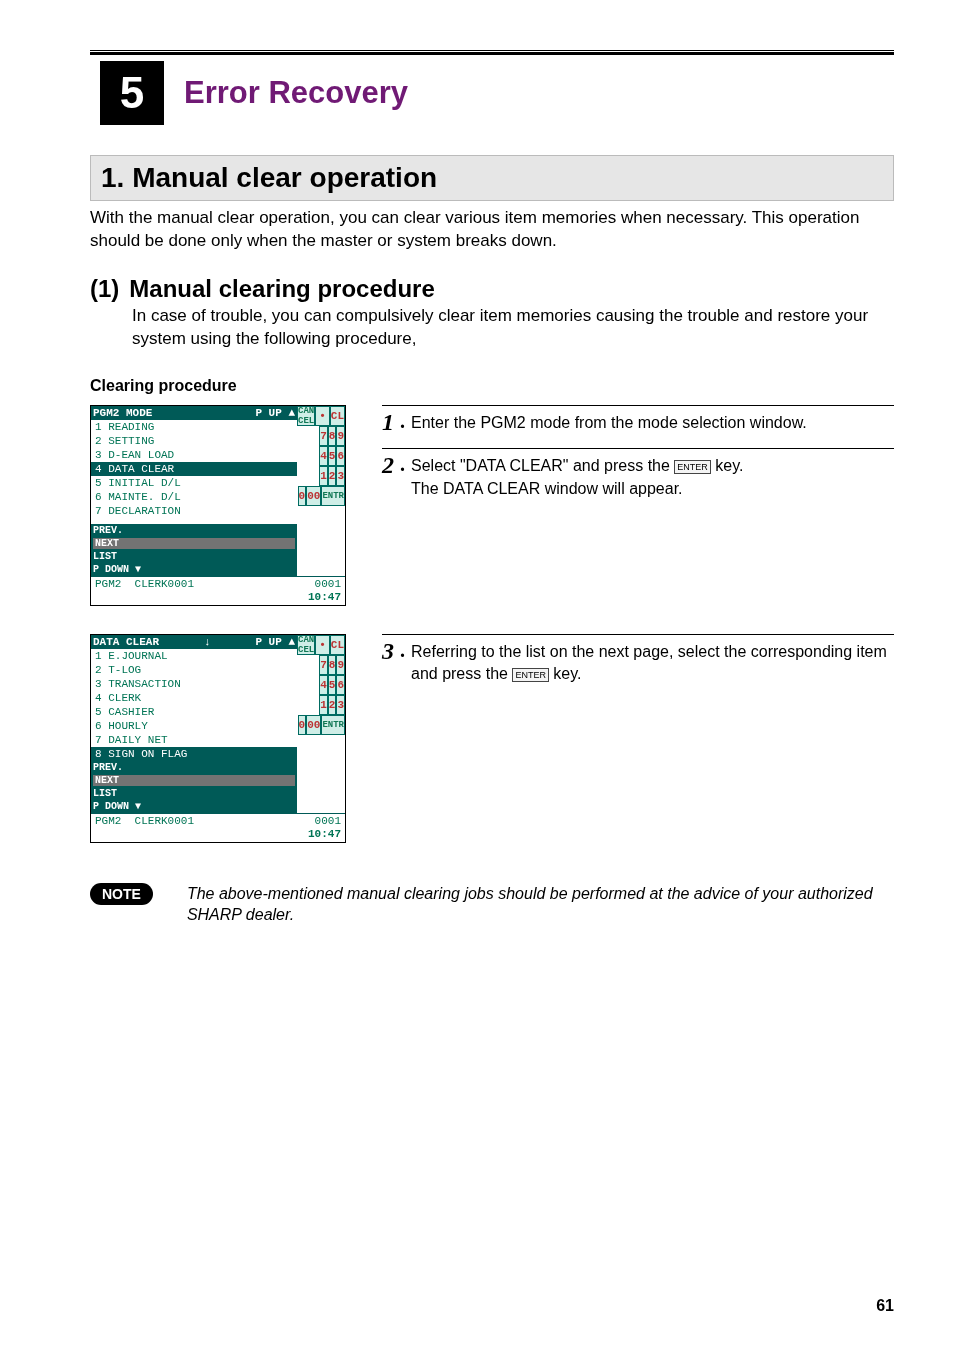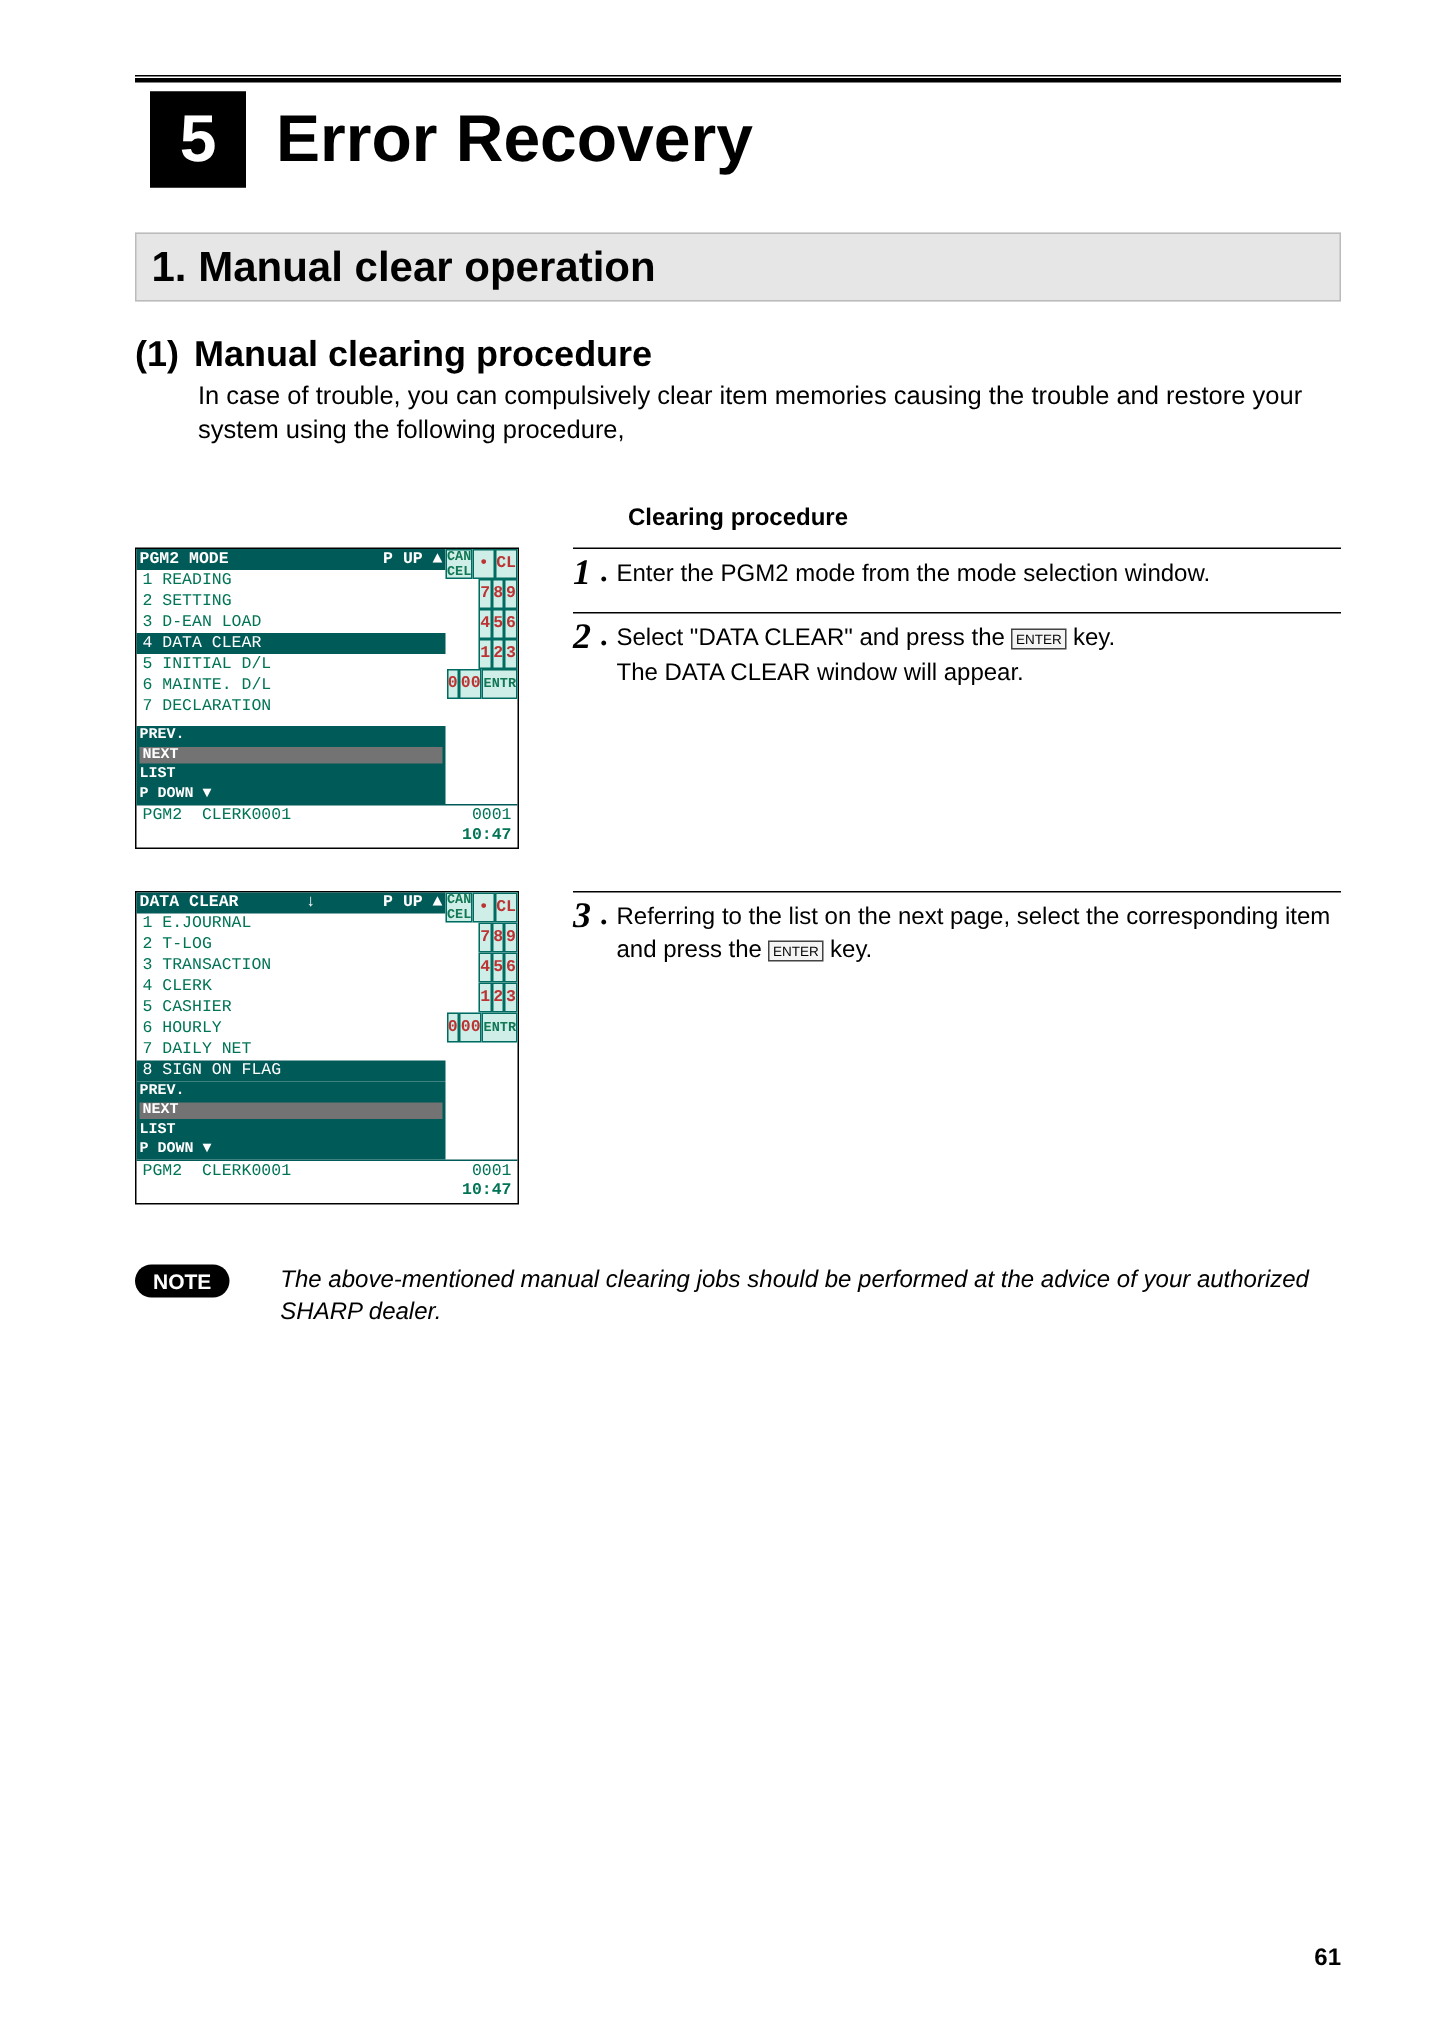--- a/index.html
+++ b/index.html
@@ -14,36 +14,36 @@
   .page-wrap { padding: 50px 60px 40px 90px; position: relative; }
   .top-rule { height: 5px; border-top: 1px solid #000; border-bottom: 3px solid #000; margin-bottom: 2px; }
   .chapter-row { display: flex; align-items: center; gap: 20px; margin-top: 6px; margin-left: 10px;}
   .chapter-num-box {
     background: #000; color: #fff; width: 64px; height: 64px;
     display: flex; align-items: center; justify-content: center;
     font-weight: bold; font-size: 44px; font-family: Arial;
     border: 1px solid #000;
   }
   .chapter-title {
-    font-size: 44px; font-weight: bold; color: #000000;
+    font-size: 31px; font-weight: bold; color: #701a75;
     font-family: Arial, sans-serif;
   }
   .section-bar {
     background: #e6e6e6; border: 1px solid #bbb;
     padding: 6px 10px; margin-top: 30px;
   }
   .section-bar span {
     font-size: 28px; font-weight: bold;
   }
   .intro-text { margin-top: 6px; font-size: 17px; line-height: 1.35; color: #000; }
   .subsection-row { margin-top: 22px; display: flex; gap: 10px; align-items: flex-start;}
   .subsection-num { font-size: 24px; font-weight: bold; }
   .subsection-title { font-size: 24px; font-weight: bold; }
   .subsection-body { margin-left: 42px; font-size: 17px; line-height: 1.35; margin-top: 2px; }
-  .clearing-label { font-weight: bold; font-size: 16px; margin-top: 38px; text-align: center; }
+  .clearing-label { font-weight: bold; font-size: 16px; margin-top: 26px; }
   .screen-row { display: flex; gap: 36px; margin-top: 10px; align-items: flex-start; }
 
   
   .screen {
     width: 256px; font-family: "Courier New", monospace; font-size: 11px;
     border: 1px solid #000; position: relative; background: #fff; color:#007455;
   }
   .screen .main-area { display:flex; }
   .screen .left-pane { flex: 1; }
   .screen .right-keypad { width: 48px; display:flex; flex-direction:column;align-items:flex-end; }
@@ -97,20 +97,21 @@
     <div class="chapter-num-box">
         <span>5</span>
       </div>
     <div class="chapter-title">Error Recovery</div>
   </div>
 
   <div class="section-bar">
     <span>1. Manual clear operation</span>
   </div>
 
+  <p class="intro-text">With the manual clear operation, you can clear various item memories when necessary. This operation should be done only when the master or system breaks down.</p>
 
   <div class="subsection-row">
     <div class="subsection-num">(1)</div>
     <div class="subsection-title">Manual clearing procedure</div>
   </div>
   <p class="subsection-body">In case of trouble, you can compulsively clear item memories causing the trouble and restore your system using the following procedure,</p>
 
   <div class="clearing-label">Clearing procedure</div>
 
   <div class="screen-row">

